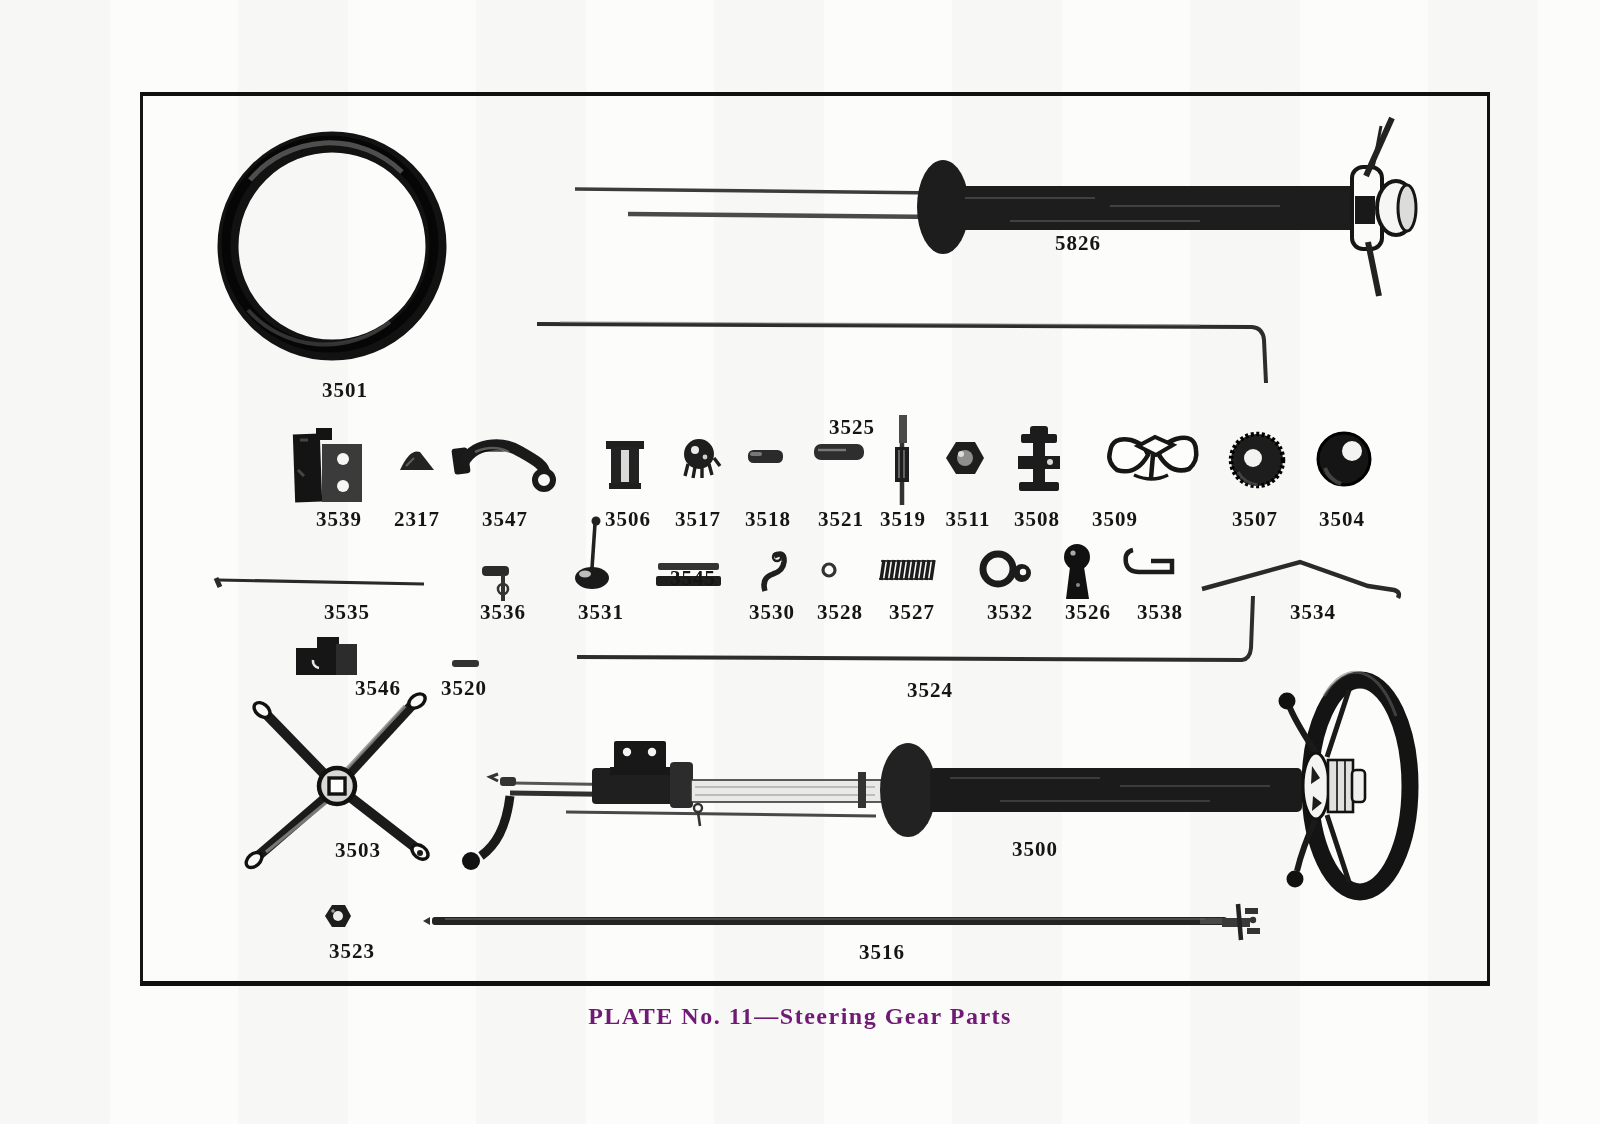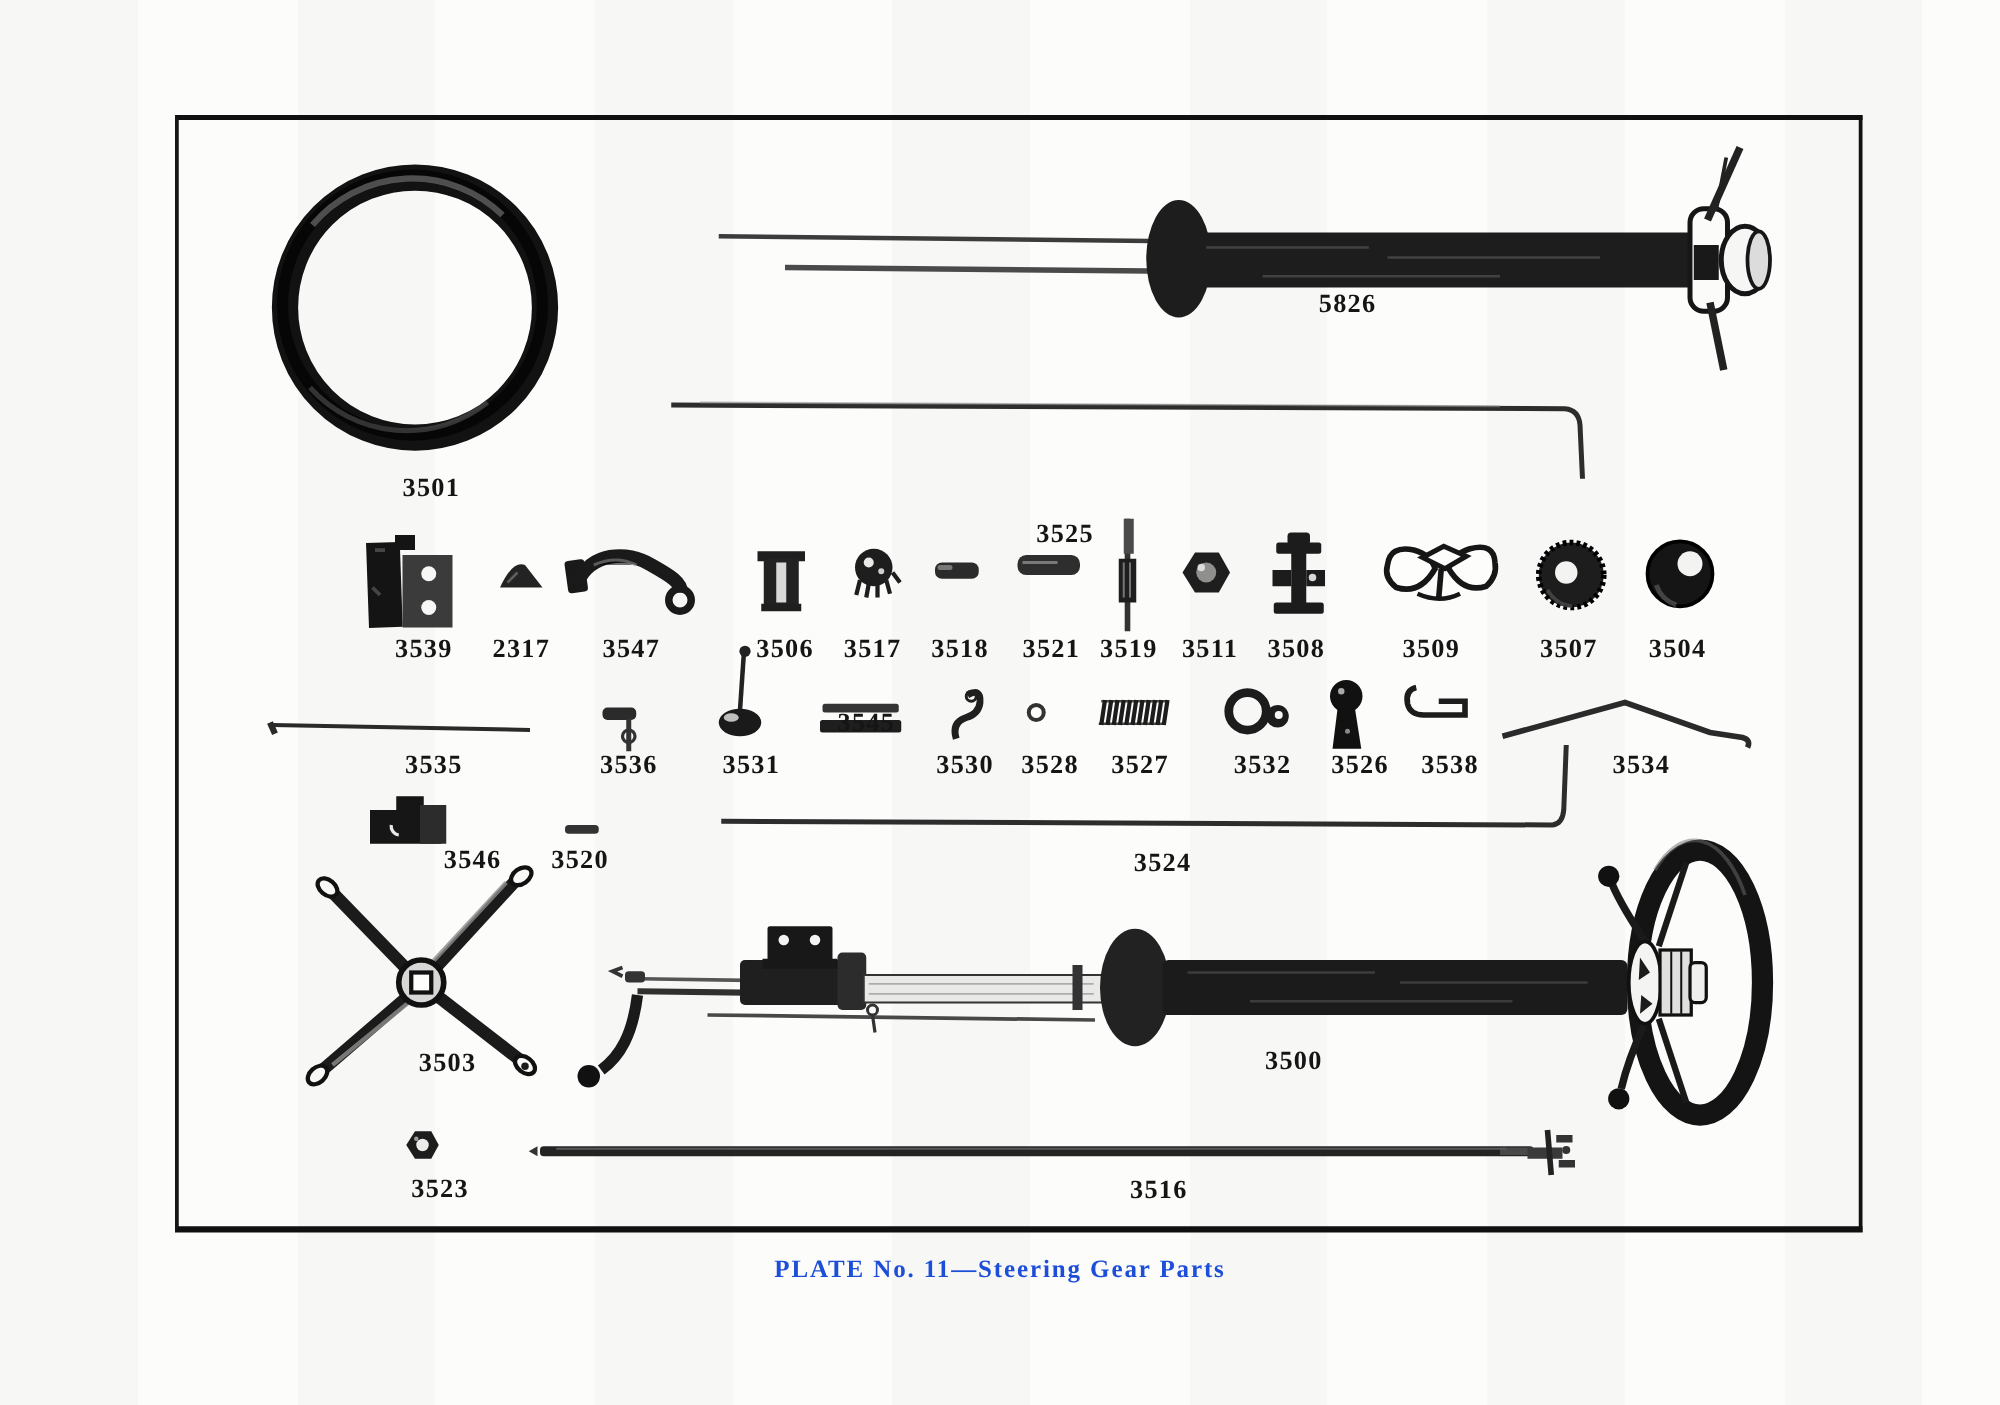--- a/index.html
+++ b/index.html
@@ -24,21 +24,21 @@
   .art{position:absolute;left:0;top:0;width:1600px;height:1124px;}
   .part-label{
     position:absolute;transform:translate(-50%,-50%);
     font-family:"Liberation Serif", serif;
     font-weight:bold;font-size:21px;letter-spacing:1px;color:#151515;
     white-space:nowrap;
   }
   .plate-caption{
     position:absolute;left:800px;top:1016px;transform:translate(-50%,-50%);
     font-family:"Liberation Serif", serif;
-    font-weight:bold;font-size:20px;letter-spacing:1.5px;color:#1d4ed8;
+    font-weight:bold;font-size:24px;letter-spacing:1.5px;color:#701a75;
     white-space:nowrap;
   }
 </style>
 </head>
 <body>
 
 <div class="page">
 
   <div class="plate-frame"></div>
 
@@ -313,37 +313,37 @@
       <div class="part-label" style="left: 339px; top: 519px;">3539</div>
       <div class="part-label" style="left: 417px; top: 519px;">2317</div>
       <div class="part-label" style="left: 505px; top: 519px;">3547</div>
       <div class="part-label" style="left: 628px; top: 519px;">3506</div>
       <div class="part-label" style="left: 698px; top: 519px;">3517</div>
       <div class="part-label" style="left: 768px; top: 519px;">3518</div>
       <div class="part-label" style="left: 841px; top: 519px;">3521</div>
       <div class="part-label" style="left: 903px; top: 519px;">3519</div>
       <div class="part-label" style="left: 968px; top: 519px;">3511</div>
       <div class="part-label" style="left: 1037px; top: 519px;">3508</div>
-      <div class="part-label" style="left: 1145px; top: 519px;">3509</div>
+      <div class="part-label" style="left: 1115px; top: 519px;">3509</div>
       <div class="part-label" style="left: 1255px; top: 519px;">3507</div>
       <div class="part-label" style="left: 1342px; top: 519px;">3504</div>
       <div class="part-label" style="left: 347px; top: 612px;">3535</div>
       <div class="part-label" style="left: 503px; top: 612px;">3536</div>
       <div class="part-label" style="left: 601px; top: 612px;">3531</div>
       <div class="part-label" style="left: 693px; top: 578px;">3545</div>
       <div class="part-label" style="left: 772px; top: 612px;">3530</div>
       <div class="part-label" style="left: 840px; top: 612px;">3528</div>
       <div class="part-label" style="left: 912px; top: 612px;">3527</div>
       <div class="part-label" style="left: 1010px; top: 612px;">3532</div>
       <div class="part-label" style="left: 1088px; top: 612px;">3526</div>
       <div class="part-label" style="left: 1160px; top: 612px;">3538</div>
       <div class="part-label" style="left: 1313px; top: 612px;">3534</div>
       <div class="part-label" style="left: 334px; top: 688px; margin-left: 44px;">3546</div>
       <div class="part-label" style="left: 464px; top: 688px;">3520</div>
       <div class="part-label" style="left: 930px; top: 690px;">3524</div>
       <div class="part-label" style="left: 358px; top: 850px;">3503</div>
       <div class="part-label" style="left: 352px; top: 951px;">3523</div>
       <div class="part-label" style="left: 1035px; top: 849px;">3500</div>
-      <div class="part-label" style="left: 882px; top: 952px; margin-left: 45px;">3516</div>
+      <div class="part-label" style="left: 882px; top: 952px;">3516</div>
     </div>
 
   <div class="plate-caption">PLATE No. 11—Steering Gear Parts</div>
 </div>
 
 </body></html>

